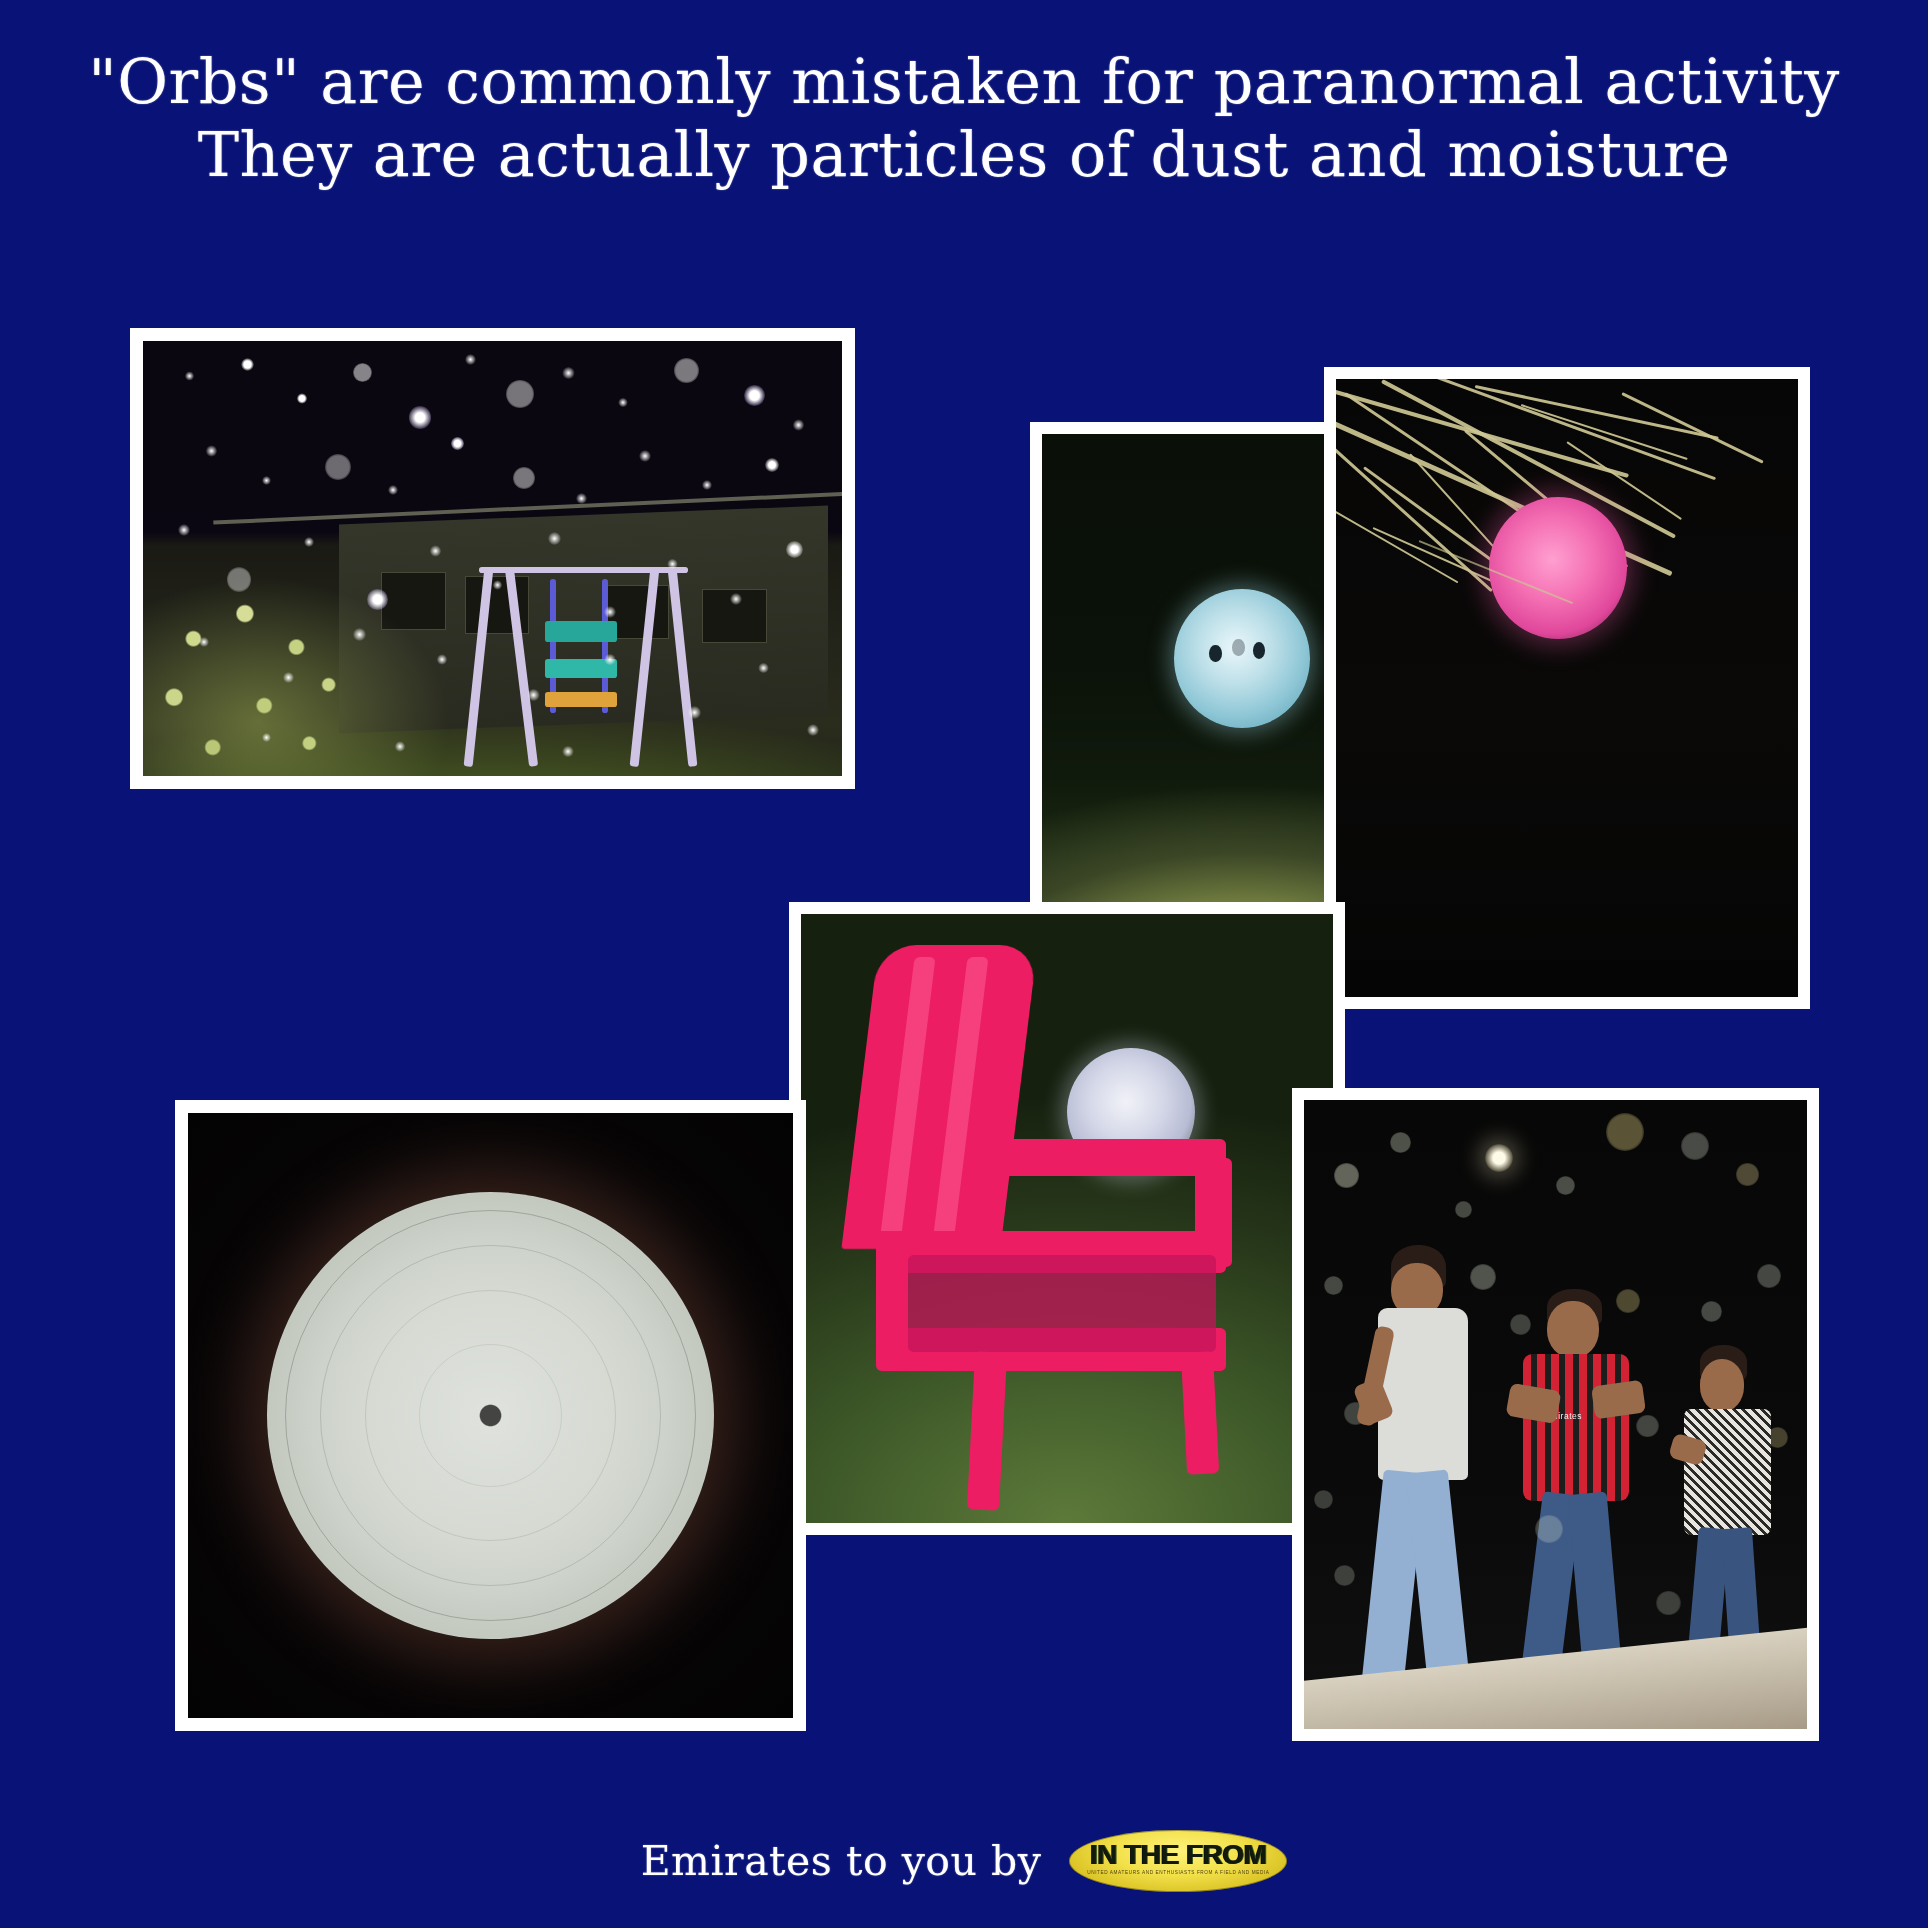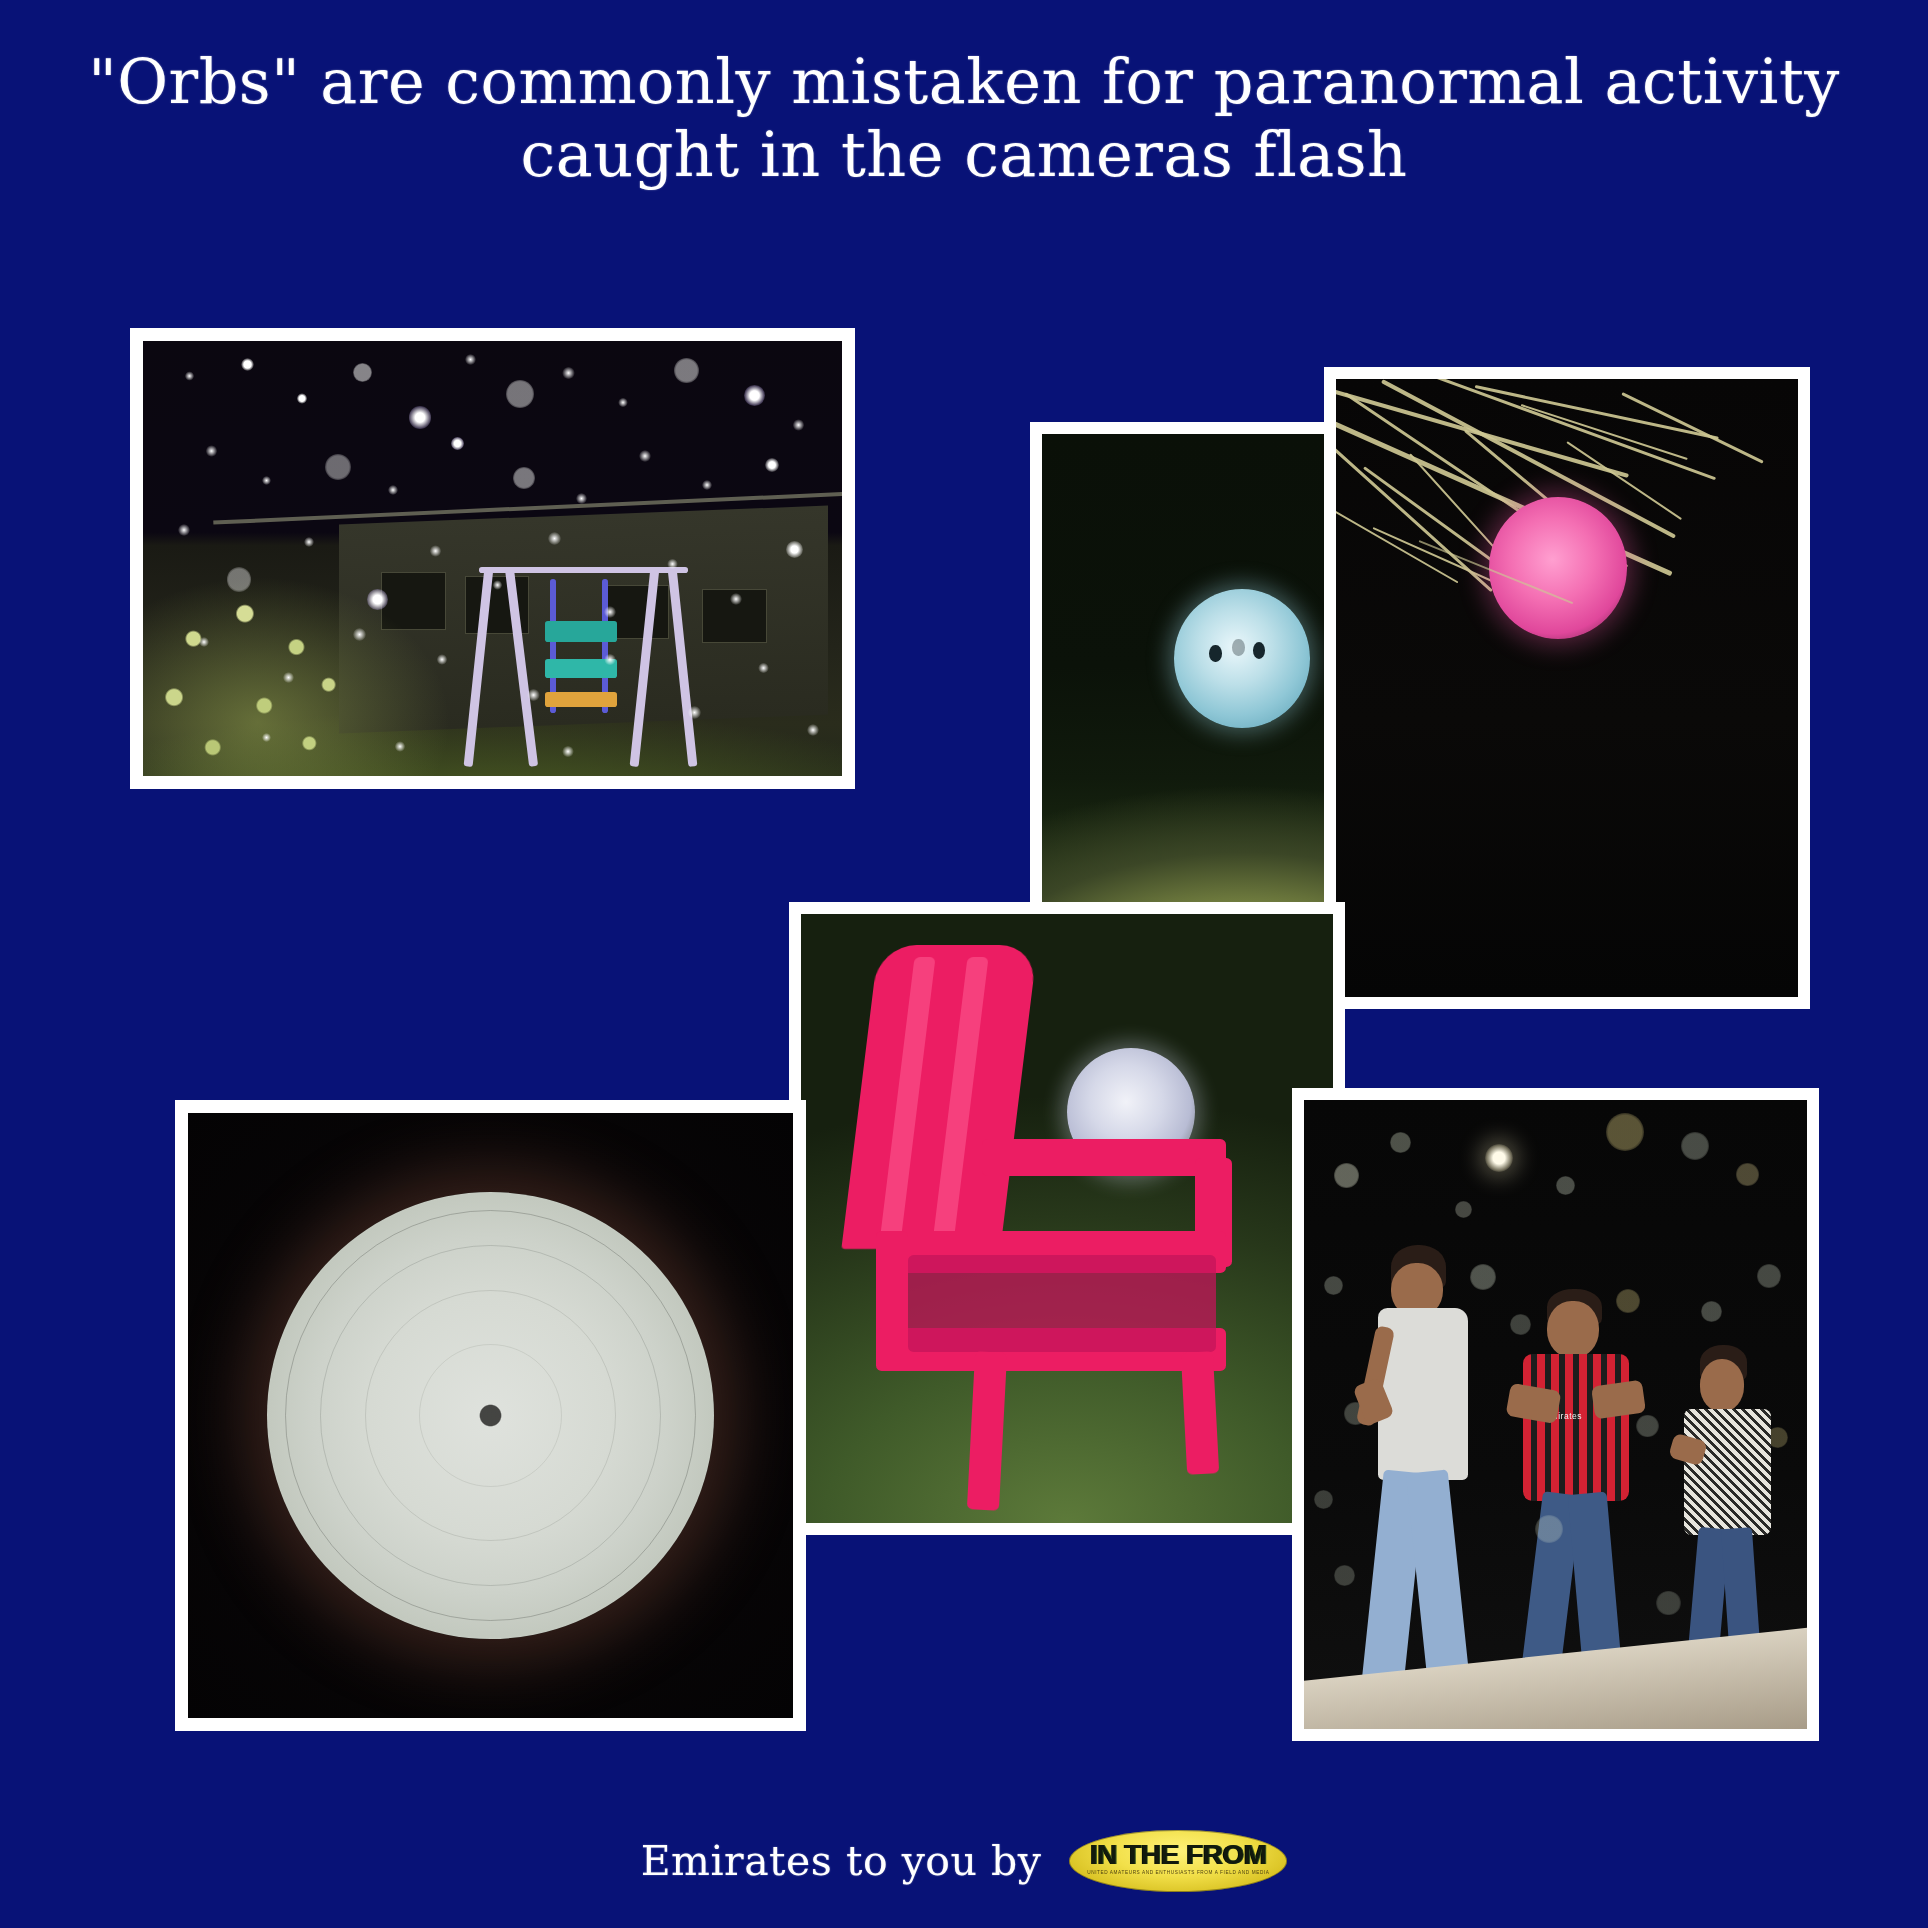--- a/index.html
+++ b/index.html
@@ -168,21 +168,21 @@
     white-space:nowrap;margin-top:0.9px;
   }
 </style>
 </head>
 <body>
 
 <div id="stage">
 
   <div class="headline">
     <span class="hl">"Orbs" are commonly mistaken for paranormal activity</span>
-    <span class="hl">caught in the cameras flash</span>
+    <span class="hl">They are actually particles of dust and moisture</span>
   </div>
 
   <div class="photo" id="p1" style="left: 130px; top: 328px; width: 725px; height: 461px;">
     <div class="inner">
       <div class="roofline"></div>
       <div class="house"></div>
       <div class="win" style="left:34%;top:53%;width:9%;height:13%;"></div>
       <div class="win" style="left:46%;top:54%;width:9%;height:13%;"></div>
       <div class="win" style="left:66%;top:56%;width:9%;height:12%;"></div>
       <div class="win" style="left:80%;top:57%;width:9%;height:12%;"></div>

